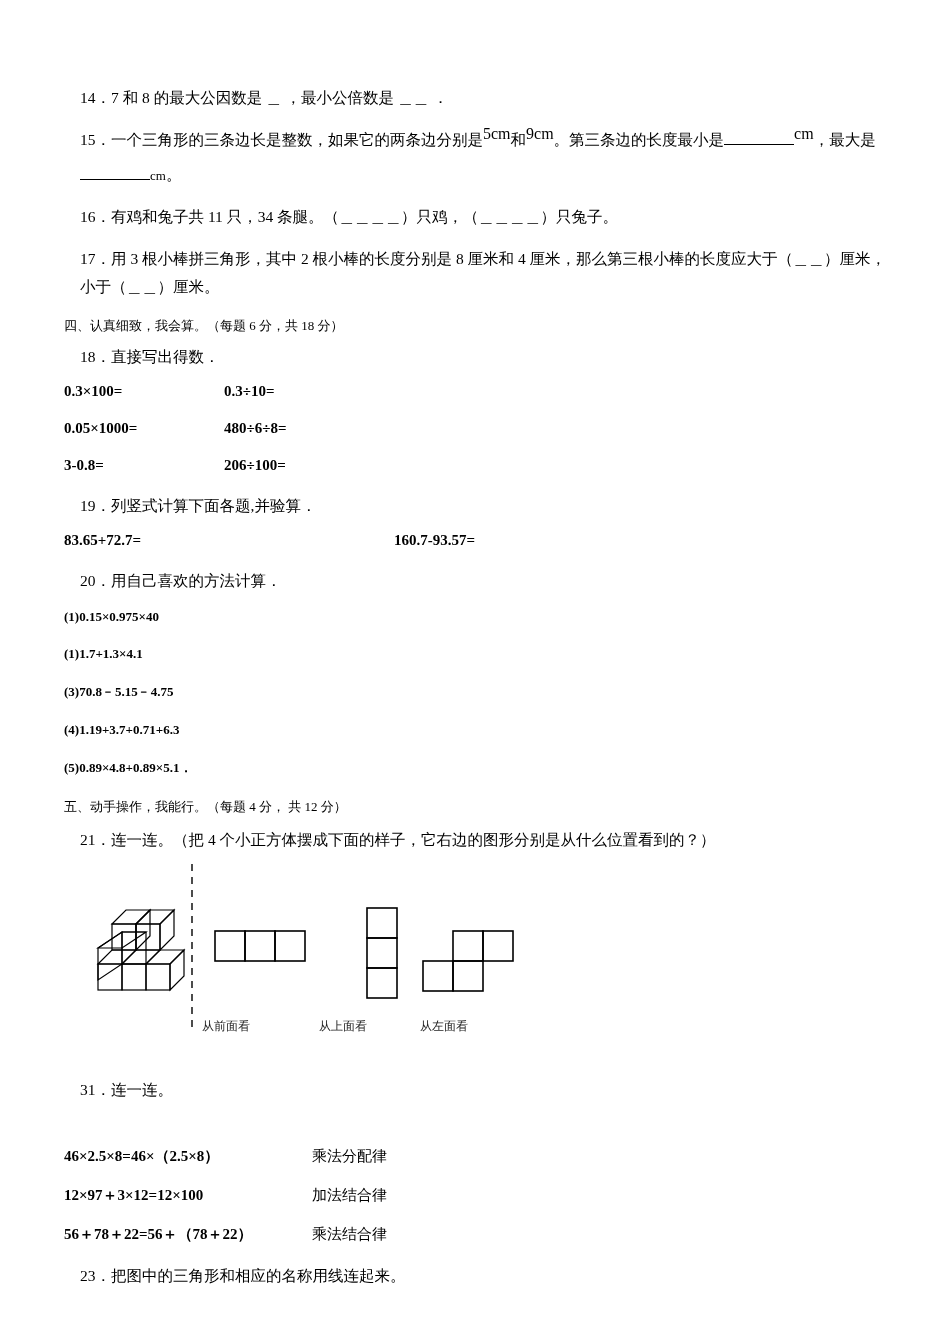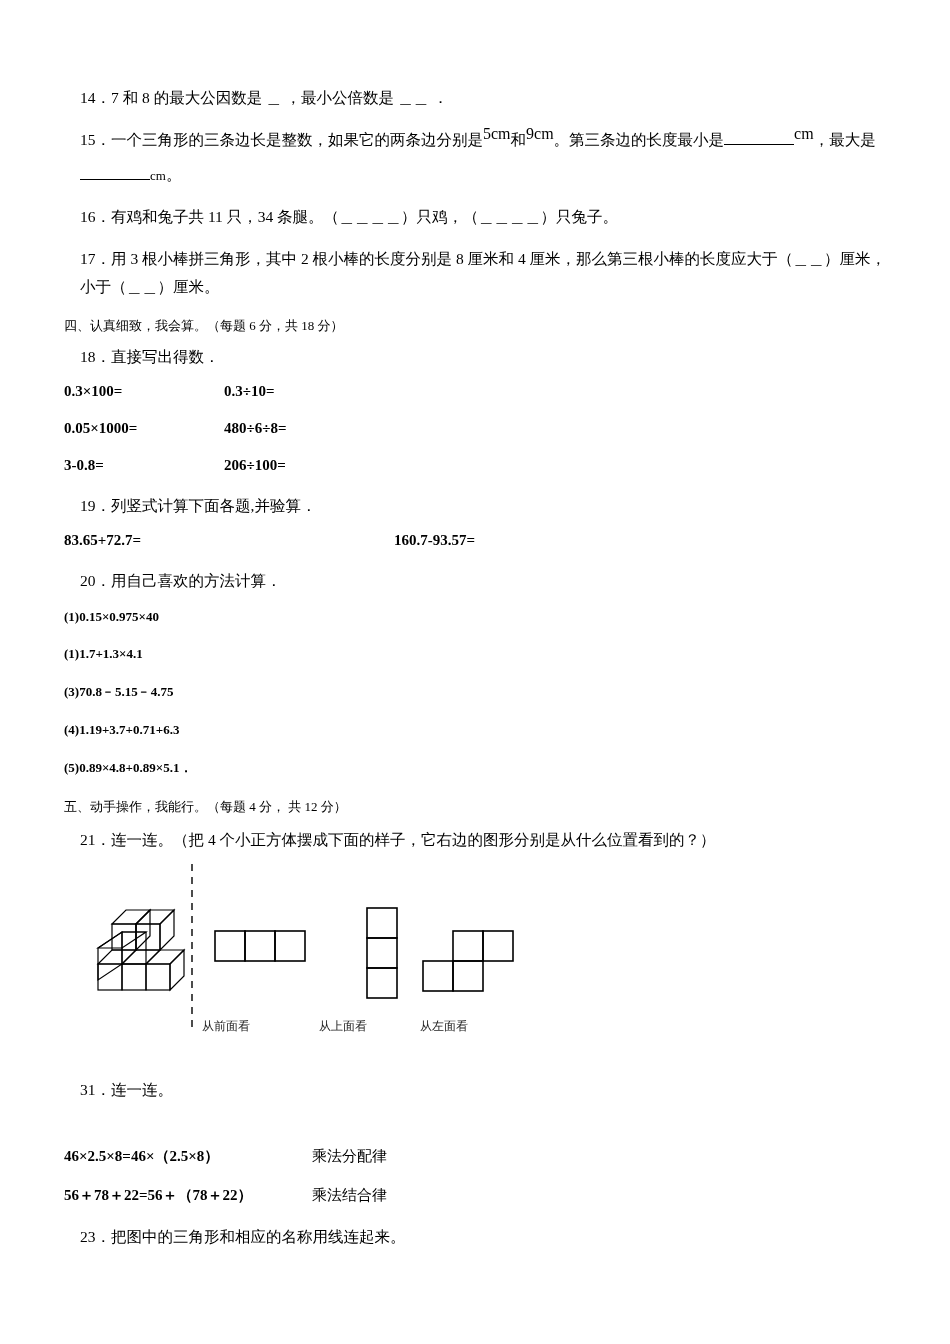--- a/index.html
+++ b/index.html
@@ -188,19 +188,22 @@
       <span class="view-label" style="left:255px; top:160px;">从上面看</span>
       <span class="view-label" style="left:356px; top:160px;">从左面看</span>
     </div>
 
     <p class="q" style="margin-bottom:14px; margin-top:20px;">31．连一连。</p>
 
     <p class="match-line">
       <span class="calc-cell" style="width:248px;margin-top:31px;">46×2.5×8=46×（2.5×8）</span><span class="r">乘法分配律</span>
     </p>
     <p class="match-line">
+      <span class="calc-cell" style="width:248px;">12×97＋3×12=12×100</span><span class="r">加法结合律</span>
+    </p>
+    <p class="match-line">
       <span class="calc-cell" style="width:248px;">56＋78＋22=56＋（78＋22）</span><span class="r">乘法结合律</span>
     </p>
 
     <p class="q">23．把图中的三角形和相应的名称用线连起来。</p>
 
   </div>
 </div>
 
 </body></html>

